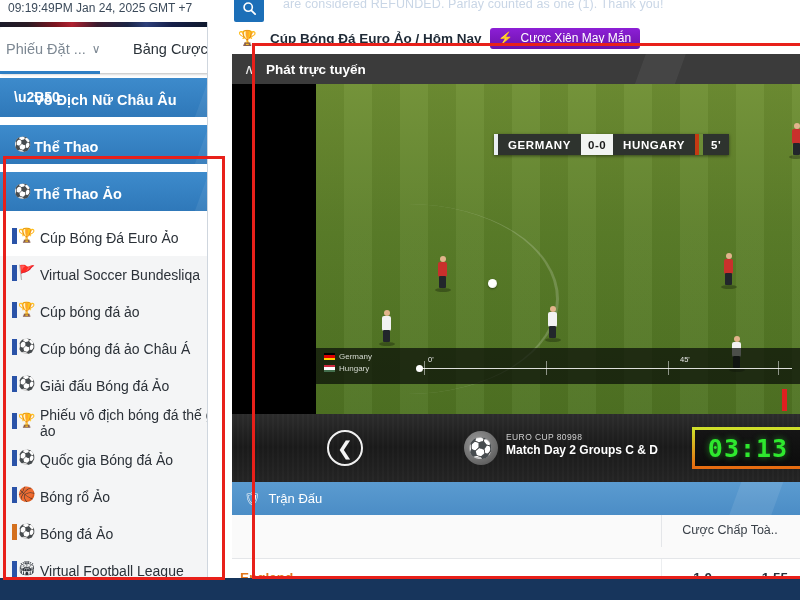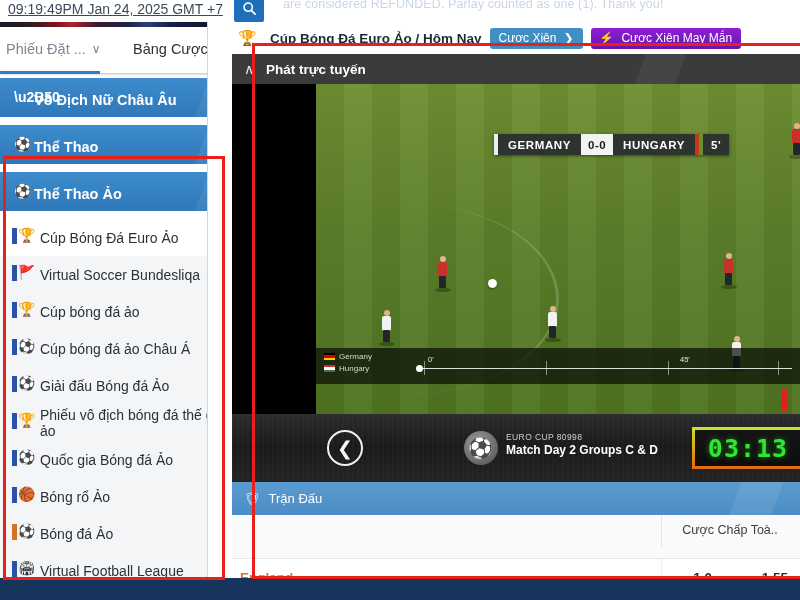--- a/index.html
+++ b/index.html
@@ -16,21 +16,21 @@
     position: absolute; left: 0; top: 0; width: 800px; height: 22px;
     background: #ffffff; overflow: hidden;
   }
   .ticker-text {
     position: absolute; left: 283px; top: -3px;
     font-size: 12.5px; color: #c9d6e6; white-space: nowrap;
     letter-spacing: .1px;
   }
   .clock {
     position: absolute; left: 8px; top: 1px;
-    font-size: 14px; color: #3b4a5a; white-space: nowrap; text-decoration: underline;
+    font-size: 12px; color: #3b4a5a; white-space: nowrap;
   }
   .search-btn {
     position: absolute; left: 234px; top: -6px; width: 30px; height: 28px;
     background: #1c6fb8; border-radius: 2px;
     display: flex; align-items: center; justify-content: center;
   }
   .search-btn svg { width: 15px; height: 15px; }
 
   
   .left-panel {
@@ -412,24 +412,20 @@
     </div>
   </div>
 
   <div class="right-col">
 
     <div class="crumb-bar">
       <span class="crumb-ico">
         <span style="font-size:15px">🏆</span>
       </span>
       <span class="crumb-text">Cúp Bóng Đá Euro Ảo / Hôm Nay</span>
-      <span class="pill pill-blue">
-        <span>Cược Xiên</span>
-        <span>❯</span>
-      </span>
       <span class="pill pill-purple">
         <span>⚡</span>
         <span>Cược Xiên May Mắn</span>
       </span>
     </div>
 
     <div class="stream-head">
       <span class="stream-chev">∧</span>
       <span class="stream-title">Phát trực tuyến</span>
     </div>

